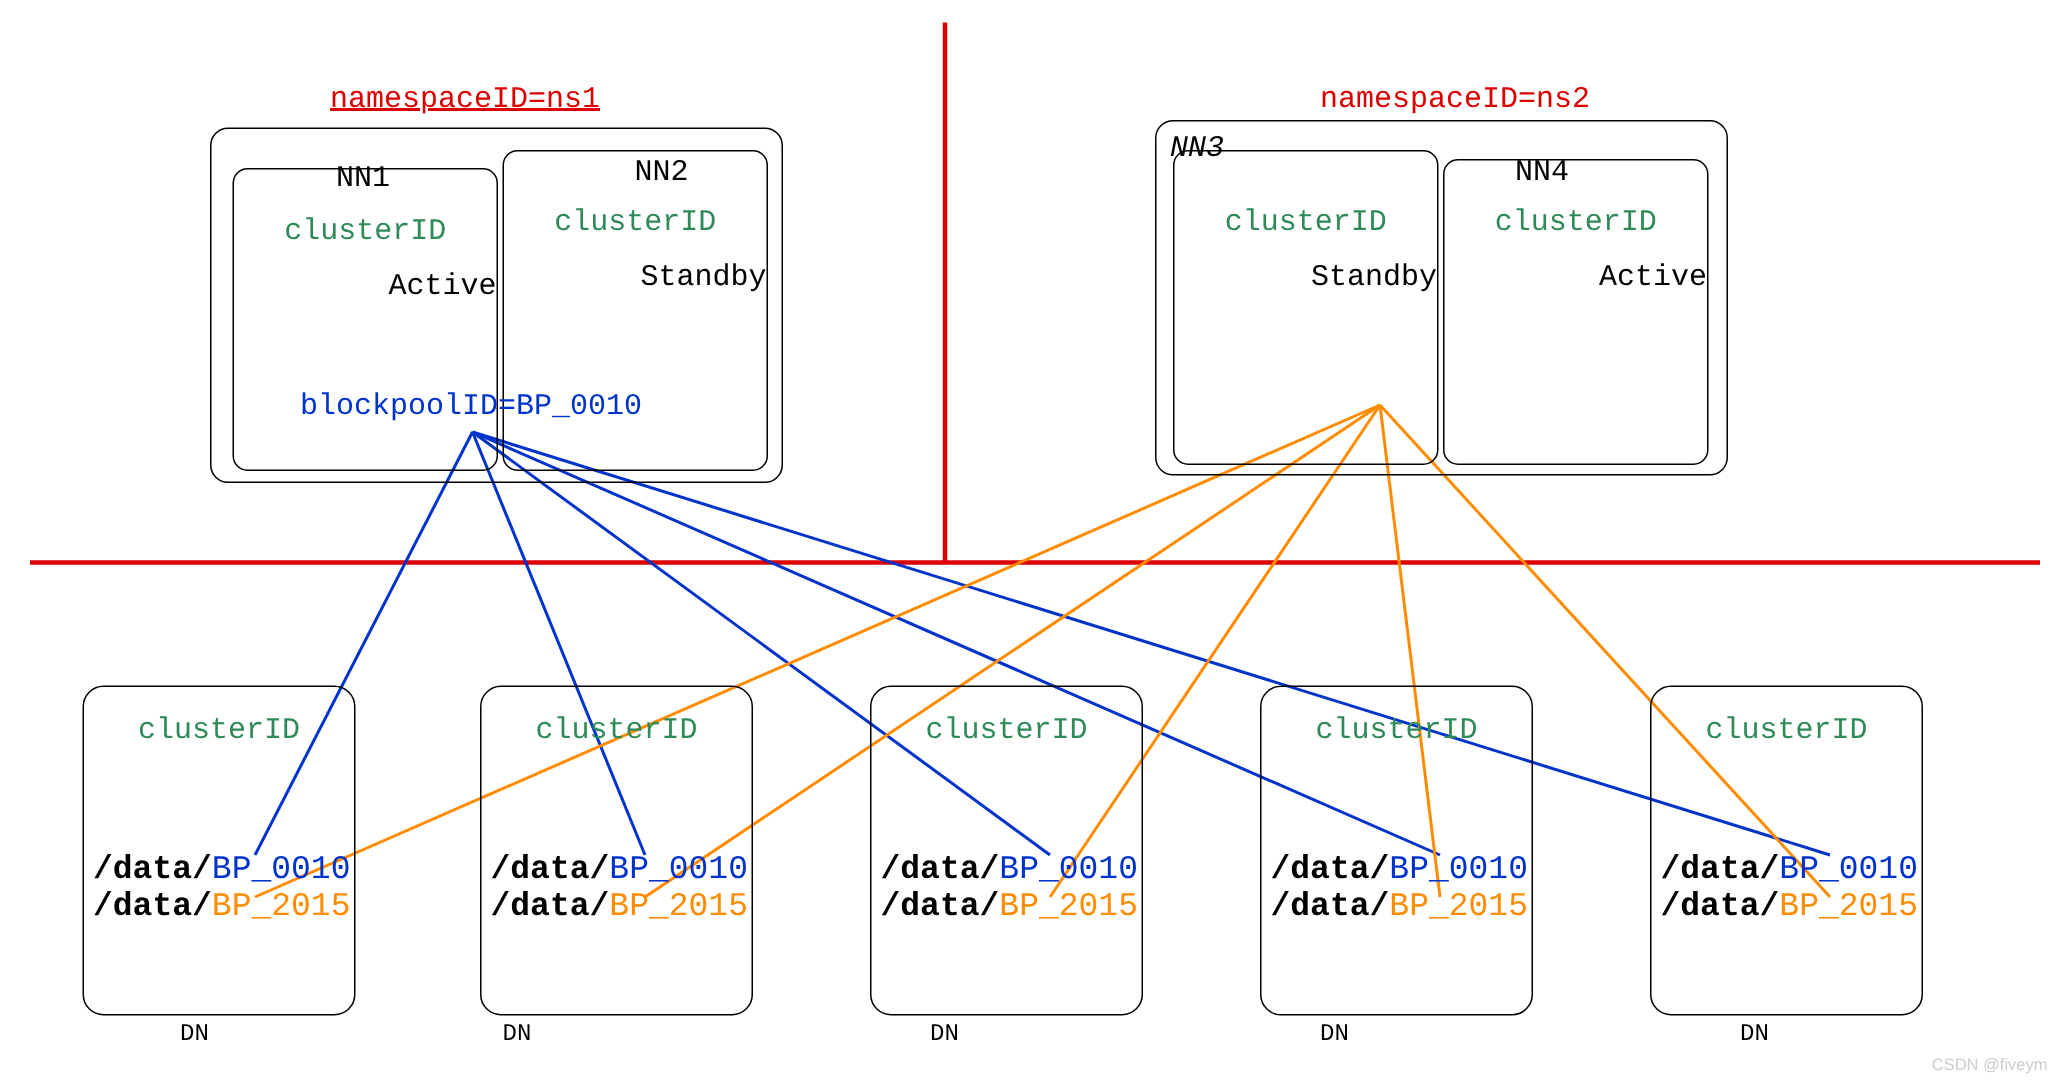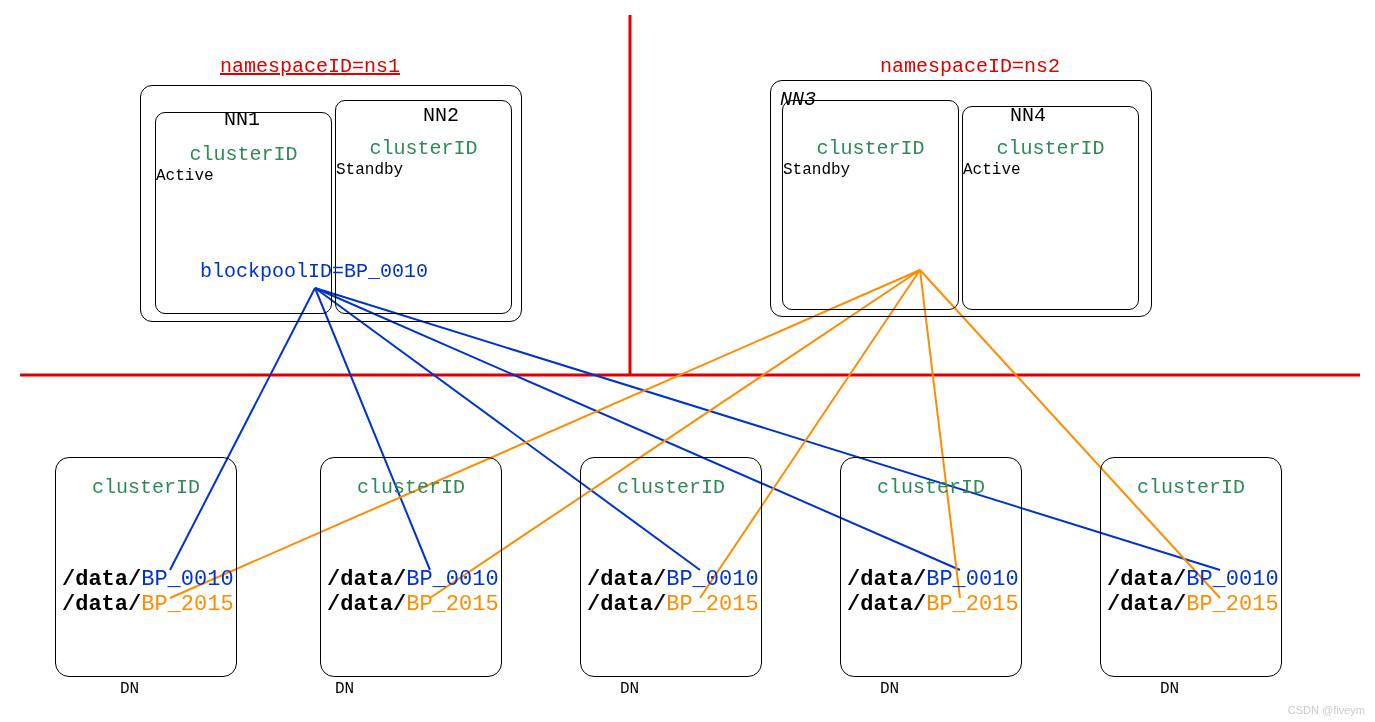--- a/index.html
+++ b/index.html
@@ -3,21 +3,21 @@
 <meta charset="utf-8">
 <style>
   body { margin: 0; font-family: "Courier New", monospace; background: #fff; }
   .stage { position: relative; width: 1375px; height: 722px; }
   svg { position: absolute; top: 0; left: 0; }
   .ns-label { position: absolute; color: #d00; font-size: 20px; }
   .outer-box { position: absolute; border: 1px solid #000; border-radius: 12px; }
   .nn-box { position: absolute; border: 1px solid #000; border-radius: 10px; }
   .nn-label { position: absolute; font-size: 20px; }
   .cluster { color: #2e8b57; font-size: 20px; text-align: center; }
-  .state { font-size: 16px; text-align: left; margin-top: 1px; }
+  .state { font-size: 20px; text-align: right; margin-top: 14px; }
   .bp-label { position: absolute; font-size: 20px; }
   .blue { color: #0033cc; }
   .orange { color: #ff8c00; }
   .dn-box { position: absolute; border: 1px solid #000; border-radius: 14px; padding-top: 18px; }
   .dn-cluster { color: #2e8b57; font-size: 20px; text-align: center; }
   .dn-data { font-size: 22px; margin-top: 68px; padding: 0 6px; }
   .dn-data div { white-space: nowrap; }
   .dn-label { position: absolute; font-size: 16px; }
   .watermark { position: absolute; right: 10px; bottom: 6px; color: #ccc; font-size: 11px; font-family: Arial, sans-serif; }
 </style>

